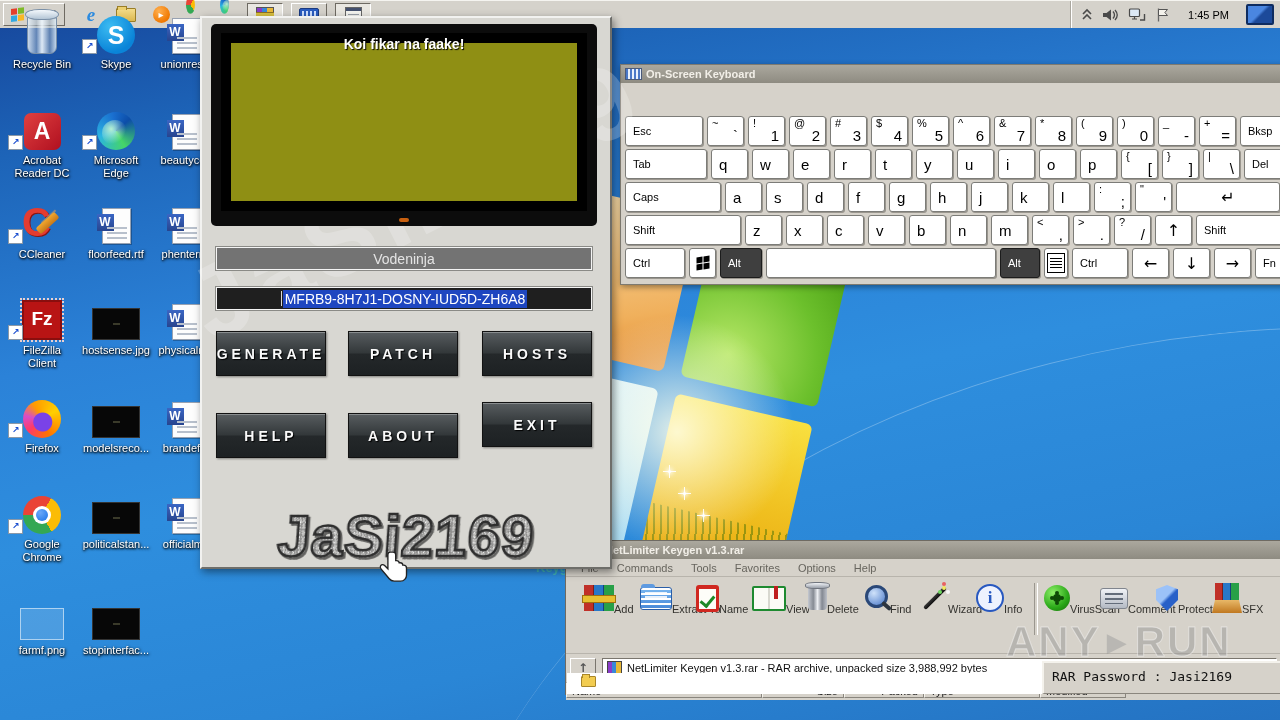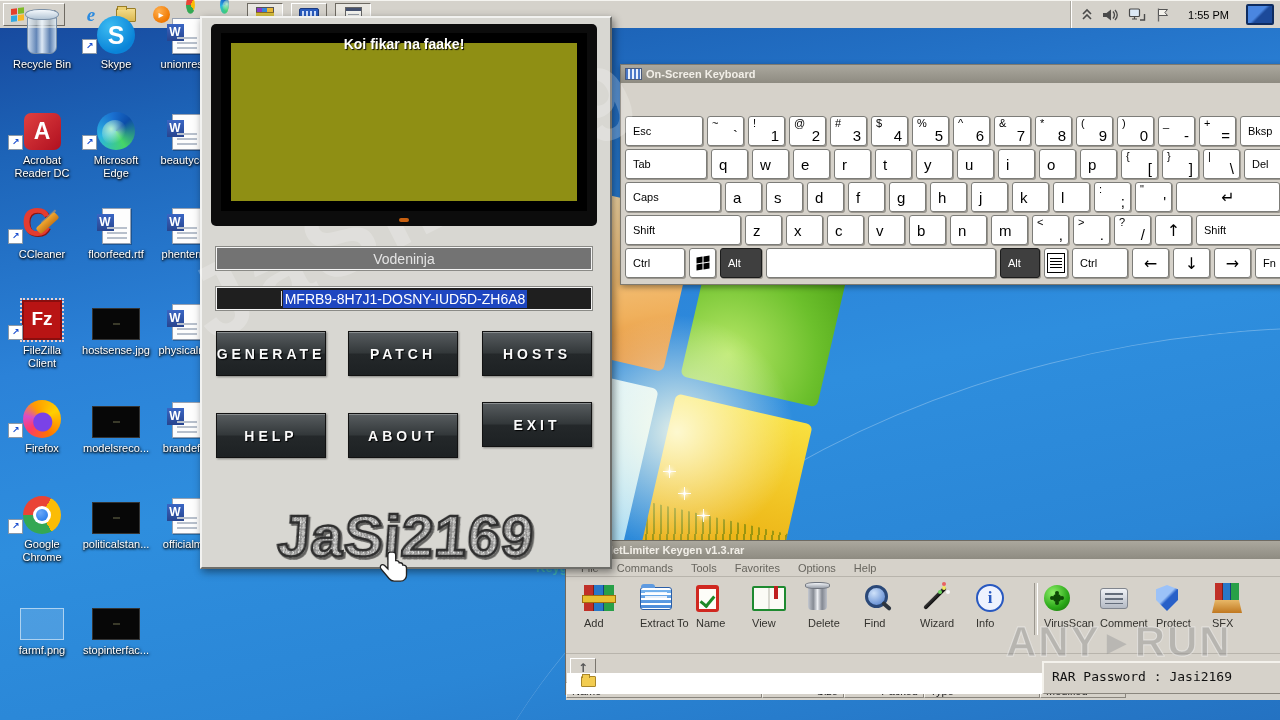--- a/index.html
+++ b/index.html
@@ -114,21 +114,21 @@
   .win-glyph{position:absolute;left:50%;top:50%;width:13px;height:13px;transform:translate(-50%,-50%) skewY(-8deg);
       background:linear-gradient(#000 0 0) 0 0/6px 6px no-repeat,linear-gradient(#000 0 0) 7px 0/6px 6px no-repeat,
                  linear-gradient(#000 0 0) 0 7px/6px 6px no-repeat,linear-gradient(#000 0 0) 7px 7px/6px 6px no-repeat;}
   .menu-glyph{position:absolute;left:50%;top:50%;width:12px;height:14px;transform:translate(-50%,-50%);
       border:1px solid #000;background:repeating-linear-gradient(180deg,transparent 0 2px,#000 2px 3px) content-box;padding:2px;}
   
   #winrar{left:565px;top:540px;width:715px;height:153px;z-index:10;background:#d6d2ca;border:1px solid #6e6a62;}
   #wr-menubar{height:17px;display:flex;align-items:center;padding-left:6px;background:#d6d2ca;border-bottom:1px solid #b8b4ac;}
   .wr-menu-item{font-size:11px;color:#67655e;padding:0 9px;}
   #wr-toolbar{position:relative;height:72px;display:flex;align-items:flex-start;padding:4px 0 0 18px;border-bottom:1px solid #b8b4ac;}
-  .tbtn{width:55px;display:flex;flex-direction:column;align-items:flex-start;margin-right:1px;cursor:pointer;}
+  .tbtn{width:55px;display:flex;align-items:flex-end;margin-right:1px;cursor:pointer;}
   .tbtn .ticon{height:34px;display:flex;align-items:center;justify-content:center;}
   .tbtn .tlabel{font-size:11px;color:#33322e;margin-top:2px;white-space:nowrap;}
   .tsep{width:2px;height:52px;margin:2px 6px 0 2px;border-left:1px solid #9a968e;border-right:1px solid #fff;}
   .w-add,.w-sfxbooks{width:30px;height:26px;position:relative;
       background:linear-gradient(90deg,#c03028 0 9px,#7a1f1a 9px 10px,#2878c8 10px 19px,#163f80 19px 20px,#28a048 20px 30px);}
   .w-add::after{content:"";position:absolute;left:-2px;right:-2px;top:10px;height:6px;background:#e8c030;border:1px solid #a07010;}
   .w-extract{width:30px;height:21px;border-radius:3px;position:relative;
       background:linear-gradient(#7ab8f0,#4888d8),repeating-linear-gradient(180deg,#fff 0 2px,transparent 2px 5px);background-blend-mode:overlay;border:1px solid #2a5ea8;}
   .w-extract::before{content:"";position:absolute;left:0;top:-4px;width:14px;height:4px;background:#5e9ae0;border-radius:3px 3px 0 0;}
   .w-extract::after{content:"";position:absolute;left:4px;right:4px;top:4px;height:8px;
@@ -310,21 +310,21 @@
         </div>
         <div class="dicon-label">phentermi</div>
       </div>
       <div class="dicon" style="left: 8px; top: 296px;">
         <div class="dicon-img">
           <div class="icon i-filezilla"></div>
           <span class="sc">↗</span>
         </div>
         <div class="dicon-label">FileZilla Client</div>
       </div>
-      <div class="dicon" style="left: 82px; top: 296px;">
+      <div class="dicon" style="left: 82px; top: 296px; text-align: right;">
         <div class="dicon-img">
           <div class="icon i-imgblack"></div>
         </div>
         <div class="dicon-label">hostsense.jpg</div>
       </div>
       <div class="dicon" style="left: 152px; top: 296px;">
         <div class="dicon-img">
           <div class="icon i-worddoc"></div>
         </div>
         <div class="dicon-label">physicalma</div>
@@ -466,20 +466,24 @@
           <div class="ticon">
             <div class="w-sfx">
               <div class="w-sfxbooks"></div>
             </div>
           </div>
           <div class="tlabel">SFX</div>
         </div>
       </div>
     <div id="wr-address">
       <div id="wr-upbtn">↑</div>
+      <div id="wr-combo">
+        <span class="rar-mini"></span>
+        <span>NetLimiter Keygen v1.3.rar - RAR archive, unpacked size 3,988,992 bytes</span>
+      </div>
     </div>
     <div id="wr-cols">
         <div class="col" style="width: 196px;">
           <span>Name</span>
           <span class="sort">▲</span>
         </div>
         <div class="col right" style="width: 82px;">
           <span>Size</span>
         </div>
         <div class="col right" style="width: 80px;">
@@ -836,18 +840,18 @@
       </svg>
       <svg width="18" height="16" viewBox="0 0 18 16">
         <rect x="1.5" y="2" width="10" height="7.5" rx="1" fill="#dce8f4" stroke="#4a4a4a" stroke-width="1.2"></rect>
         <path d="M4 12 h5 M6.5 9.5 v2.5" stroke="#4a4a4a" stroke-width="1.2" fill="none"></path>
         <path d="M12 13 h4.5 V 7" stroke="#4a4a4a" stroke-width="1.4" fill="none"></path>
       </svg>
       <svg width="16" height="16" viewBox="0 0 16 16">
         <path d="M3.5 1.5 v13" stroke="#666" stroke-width="1.3"></path>
         <path d="M3.5 2.5 h9 l-2.6 3 L12.5 8.5 h-9 Z" fill="#f4f2ec" stroke="#555" stroke-width="1"></path>
       </svg>
-      <span id="clock">1:55 PM</span>
+      <span id="clock">1:45 PM</span>
       <div id="show-desk"></div>
     </div>
   </div>
 
 </div>
 
 </body></html>

